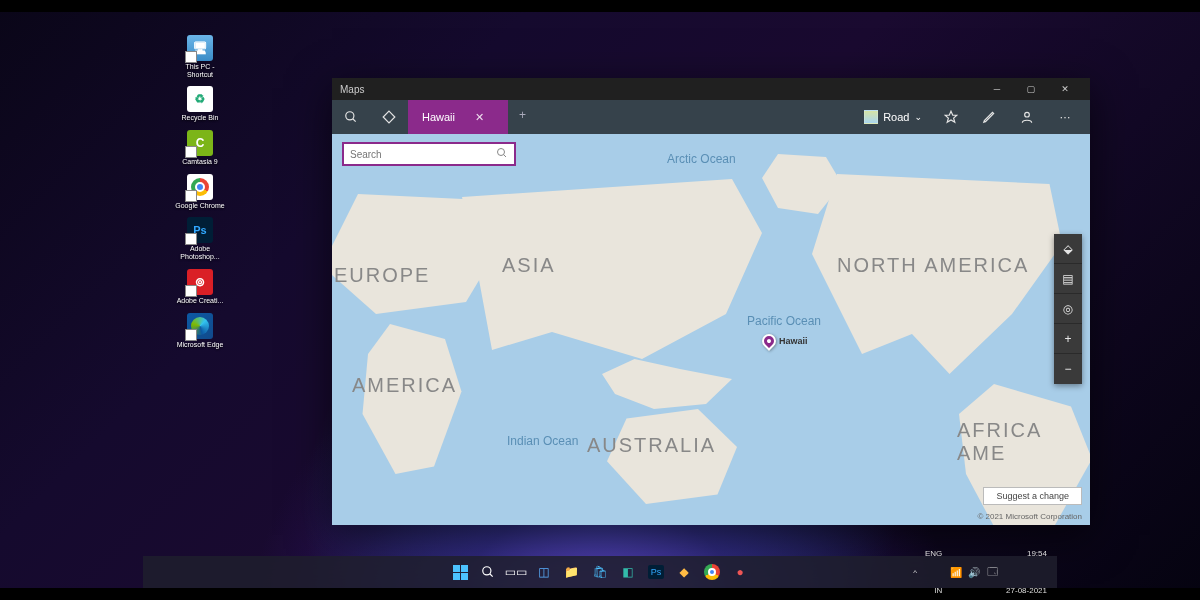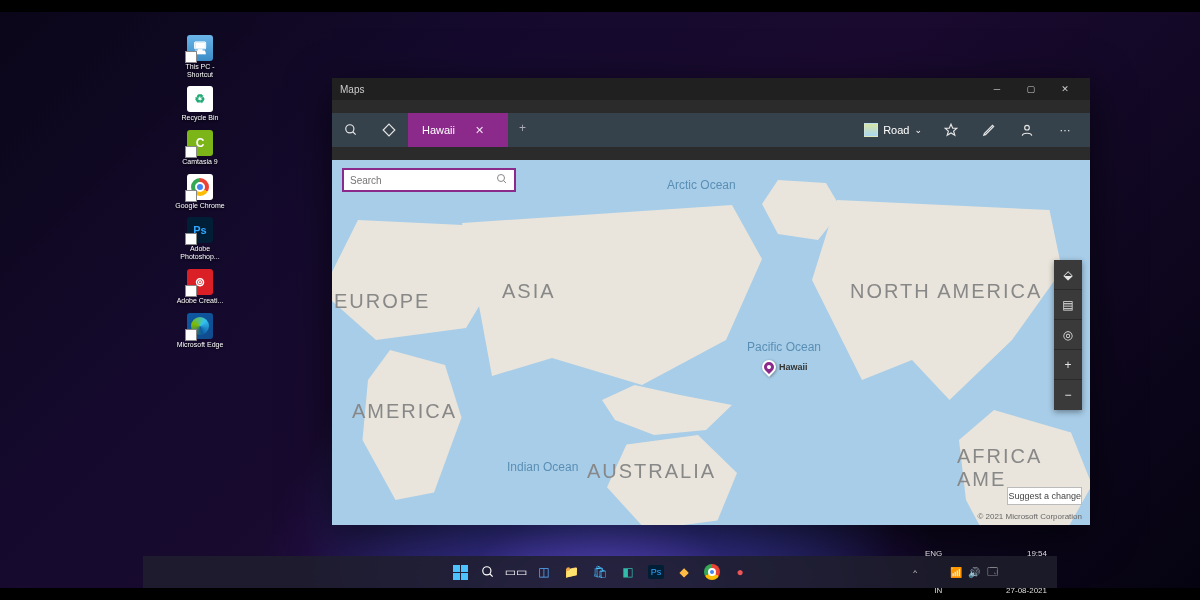--- a/index.html
+++ b/index.html
@@ -30,21 +30,21 @@
 .tile.edge { background:linear-gradient(135deg,#0c59a4,#114a8b); }
 .chrome-inner { width:18px; height:18px; border-radius:50%; background:conic-gradient(#ea4335 0 120deg,#fbbc05 120deg 240deg,#34a853 240deg 360deg); position:relative; }
 .chrome-inner::after { content:""; position:absolute; inset:4px; border-radius:50%; background:#4285f4; border:2px solid #fff; }
 .edge-inner { width:18px; height:18px; border-radius:50%; background:conic-gradient(from 45deg,#33c3f0,#0c59a4,#7fba00,#33c3f0); }
 .tile.shortcut::after { content:""; position:absolute; bottom:-2px; left:-2px; width:10px; height:10px; background:#fff; border:1px solid #888; font-size:7px; }
 
 
 .window {
   position:absolute; left:332px; top:78px; width:758px; height:447px;
   background:#2b2b2b; box-shadow:0 10px 40px rgba(0,0,0,0.6);
-  display:flex; flex-direction:column; overflow:hidden;gap:13px;
+  display:flex; flex-direction:column; overflow:hidden;
 }
 .titlebar { height:22px; background:#202020; display:flex; align-items:center; padding:0 8px; color:#ccc; font-size:10px; }
 .titlebar .ttl { flex:1; }
 .titlebar .wbtn { width:34px; height:22px; display:flex; align-items:center; justify-content:center; color:#ccc; cursor:pointer; font-size:9px; }
 
 .toolbar { height:34px; background:#36424b; display:flex; align-items:stretch; color:#fff; font-size:11px; }
 .tbtn { width:38px; display:flex; align-items:center; justify-content:center; cursor:pointer; color:#e5e5e5; }
 .tab { background:#8b2a8b; display:flex; align-items:center; padding:0 10px 0 14px; gap:20px; min-width:100px; cursor:pointer; position:relative; }
 .tab .txt { font-size:11px; }
 .tab .x { font-size:11px; cursor:pointer; opacity:0.85; }
@@ -67,21 +67,21 @@
 .map-ctrl { position:absolute; right:8px; top:100px; width:28px; background:#3a3a3a; display:flex; flex-direction:column; box-shadow:0 2px 6px rgba(0,0,0,0.4); }
 .map-ctrl .mcbtn { height:30px; display:flex; align-items:center; justify-content:center; color:#e5e5e5; cursor:pointer; font-size:12px; border-bottom:1px solid #2a2a2a; }
 .map-ctrl .mcbtn:last-child { border-bottom:none; }
 
 
 .pin { position:absolute; display:flex; align-items:center; gap:3px; }
 .pin .p { width:14px; height:14px; border-radius:50% 50% 50% 0; transform:rotate(-45deg); background:#8b2a8b; border:2px solid #fff; box-shadow:0 1px 3px rgba(0,0,0,0.4); }
 .pin .p::after { content:""; position:absolute; inset:3px; border-radius:50%; background:#fff; }
 .pin .plbl { font-size:9px; color:#333; font-weight:600; }
 
-.suggest-btn { position:absolute; right:8px; bottom:20px; background:#fff; border:1px solid #bbb; padding:3px 0; font-size:9px; color:#444; cursor:pointer; }
+.suggest-btn { position:absolute; right:8px; bottom:20px; background:#fff; border:1px solid #bbb; padding:3px 12px; font-size:9px; color:#444; cursor:pointer; }
 .copyright { position:absolute; right:8px; bottom:4px; font-size:8px; color:#666; }
 
 
 .blob { position:absolute; background:#e9e5dc; filter:blur(0.5px); }
 .b-eu { left:-10px; top:60px; width:180px; height:120px; clip-path:polygon(20% 0,90% 5%,100% 40%,80% 90%,30% 100%,0 60%); }
 .b-af { left:25px; top:190px; width:110px; height:150px; clip-path:polygon(30% 0,80% 10%,95% 45%,70% 95%,35% 100%,5% 60%,10% 20%); }
 .b-as1 { left:130px; top:45px; width:300px; height:180px; clip-path:polygon(0 10%,90% 0,100% 30%,88% 75%,60% 100%,30% 85%,10% 95%,5% 50%); }
 .b-aus { left:275px; top:275px; width:130px; height:95px; clip-path:polygon(15% 10%,70% 0,100% 40%,85% 90%,30% 100%,0 55%); }
 .b-na { left:480px; top:40px; width:250px; height:200px; clip-path:polygon(10% 0,95% 5%,100% 35%,80% 70%,55% 100%,40% 80%,20% 90%,0 40%); }
 .b-sa { left:620px; top:250px; width:140px; height:150px; clip-path:polygon(30% 0,85% 15%,100% 50%,70% 100%,30% 95%,10% 60%,5% 20%); }
@@ -198,21 +198,21 @@
       <div class="blob b-eu"></div>
       <div class="blob b-as1"></div>
       <div class="blob b-af"></div>
       <div class="blob b-indo"></div>
       <div class="blob b-aus"></div>
       <div class="blob b-na"></div>
       <div class="blob b-sa"></div>
 
       <div class="cont-lbl" style="left:2px; top:130px;">EUROPE</div>
       <div class="cont-lbl" style="left:170px; top:120px;">ASIA</div>
-      <div class="cont-lbl" style="left:518px; top:120px;">NORTH AMERICA</div>
+      <div class="cont-lbl" style="left:505px; top:120px;">NORTH AMERICA</div>
       <div class="cont-lbl" style="left:20px; top:240px;">AMERICA</div>
       <div class="cont-lbl" style="left:255px; top:300px;">AUSTRALIA</div>
       <div class="cont-lbl" style="left:625px; top:285px;">AFRICA AME</div>
 
       <div class="ocean-lbl" style="left:335px; top:18px;">Arctic Ocean</div>
       <div class="ocean-lbl" style="left:415px; top:180px;">Pacific Ocean</div>
       <div class="ocean-lbl" style="left:175px; top:300px;">Indian Ocean</div>
 
       <div class="pin" style="left:430px; top:200px;">
         <div class="p"></div>

